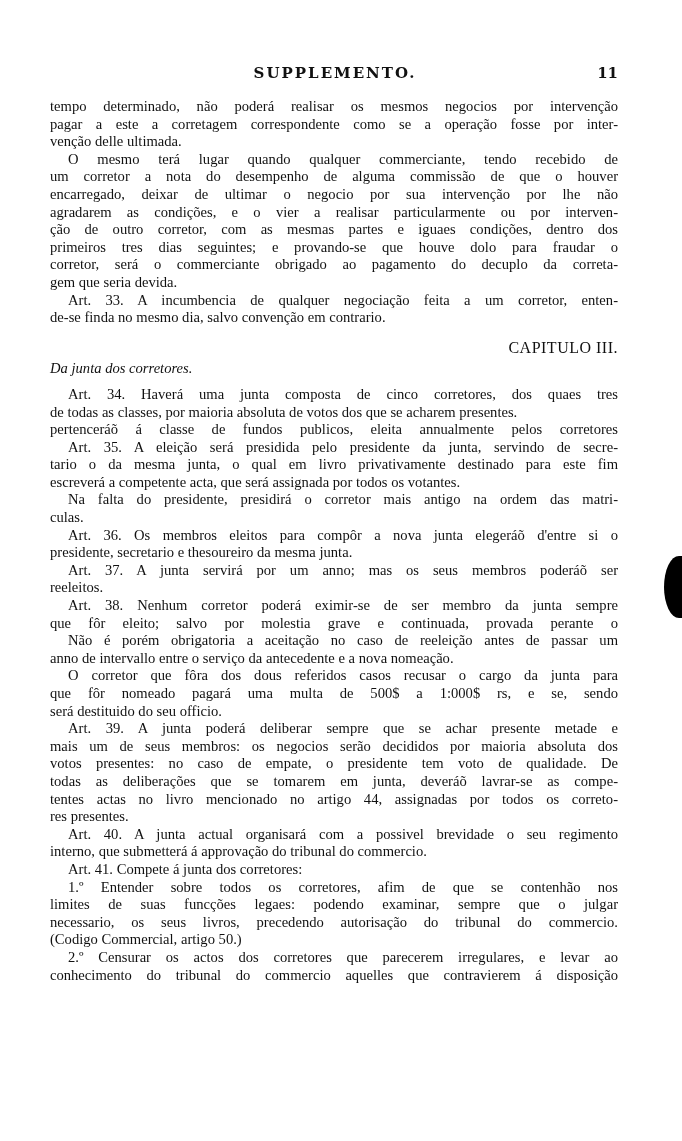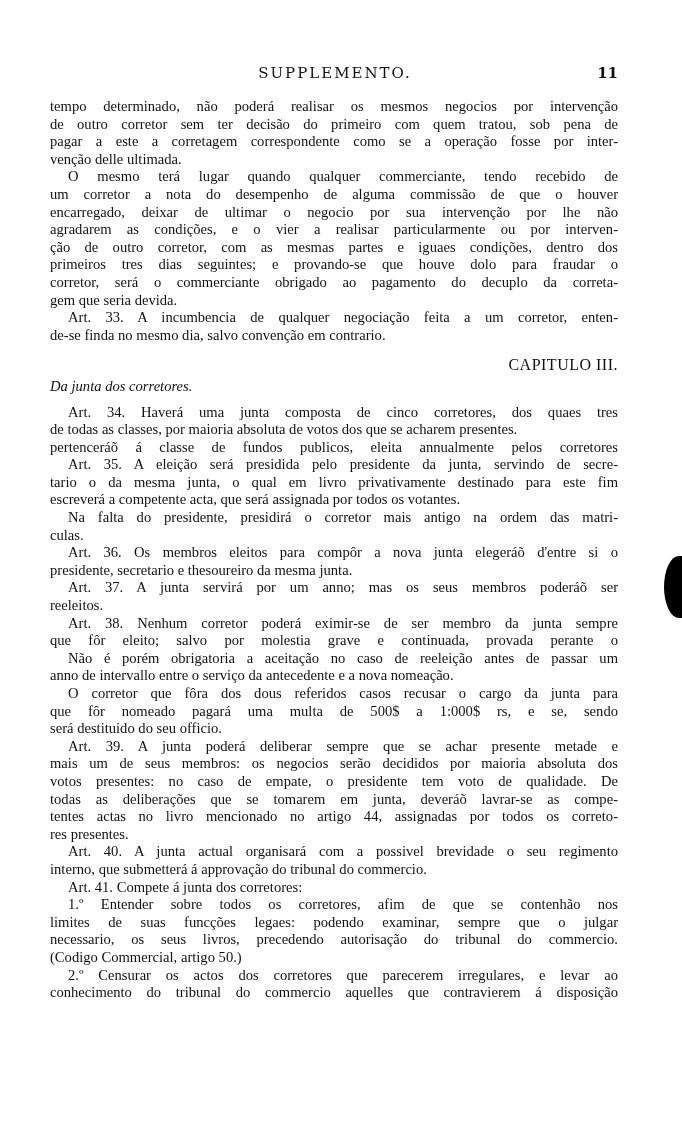--- a/index.html
+++ b/index.html
@@ -26,21 +26,21 @@
       top: 64px;
       left: 52px;
       width: 566px;
       height: 22px;
     }
     .running-title {
       position: absolute;
       left: 0; right: 0;
       text-align: center;
       font-family: "DejaVu Serif", serif;
-      font-weight: normal;
+      font-weight: bold;
       font-size: 15px;
       letter-spacing: 2px;
       top: 0;
     }
     .page-number {
       position: absolute;
       right: 0;
       top: 0;
       font-family: "DejaVu Serif", serif;
       font-weight: bold;
@@ -100,21 +100,20 @@
 
   <div class="running-head">
     <div class="running-title">SUPPLEMENTO.</div>
     <div class="page-number">11</div>
   </div>
 
   <div class="body-text">
 
     <div class="para">
       <span class="line">tempo determinado, não poderá realisar os mesmos negocios por intervenção</span>
-      <span class="line">de outro corretor sem ter decisão do primeiro com quem tratou, sob pena de</span>
       <span class="line">pagar a este a corretagem correspondente como se a operação fosse por inter-</span>
       <span class="line last">venção delle ultimada.</span>
     </div>
 
     <div class="para">
       <span class="line first-indent">O mesmo terá lugar quando qualquer commerciante, tendo recebido de</span>
       <span class="line">um corretor a nota do desempenho de alguma commissão de que o houver</span>
       <span class="line">encarregado, deixar de ultimar o negocio por sua intervenção por lhe não</span>
       <span class="line">agradarem as condições, e o vier a realisar particularmente ou por interven-</span>
       <span class="line">ção de outro corretor, com as mesmas partes e iguaes condições, dentro dos</span>

